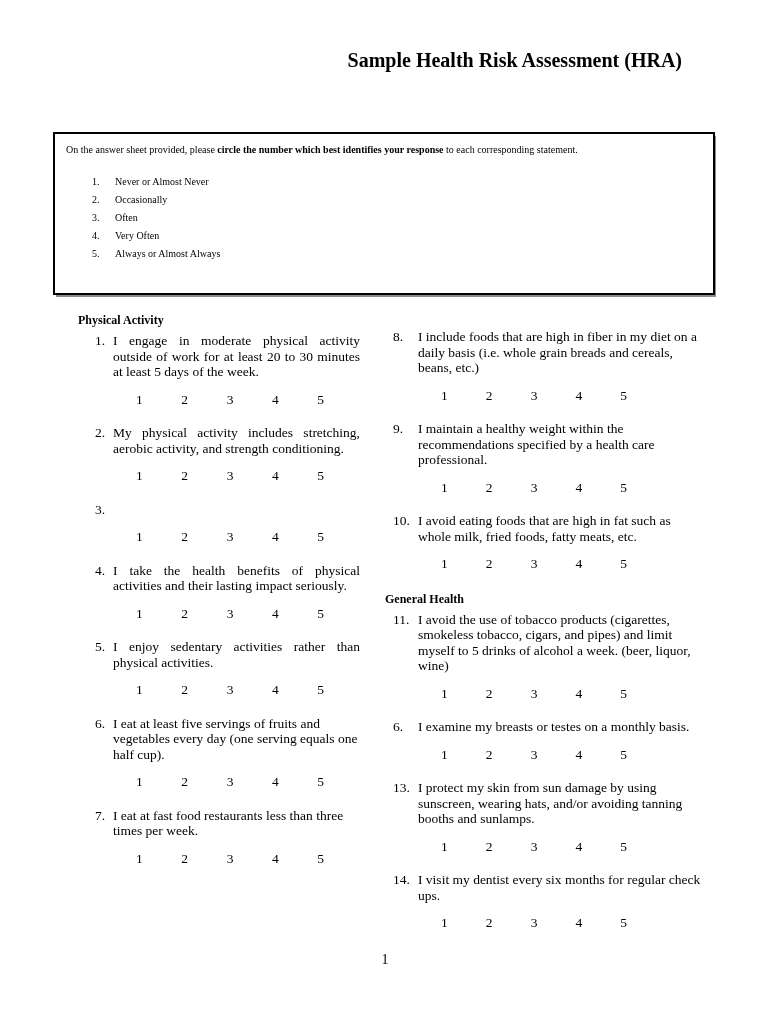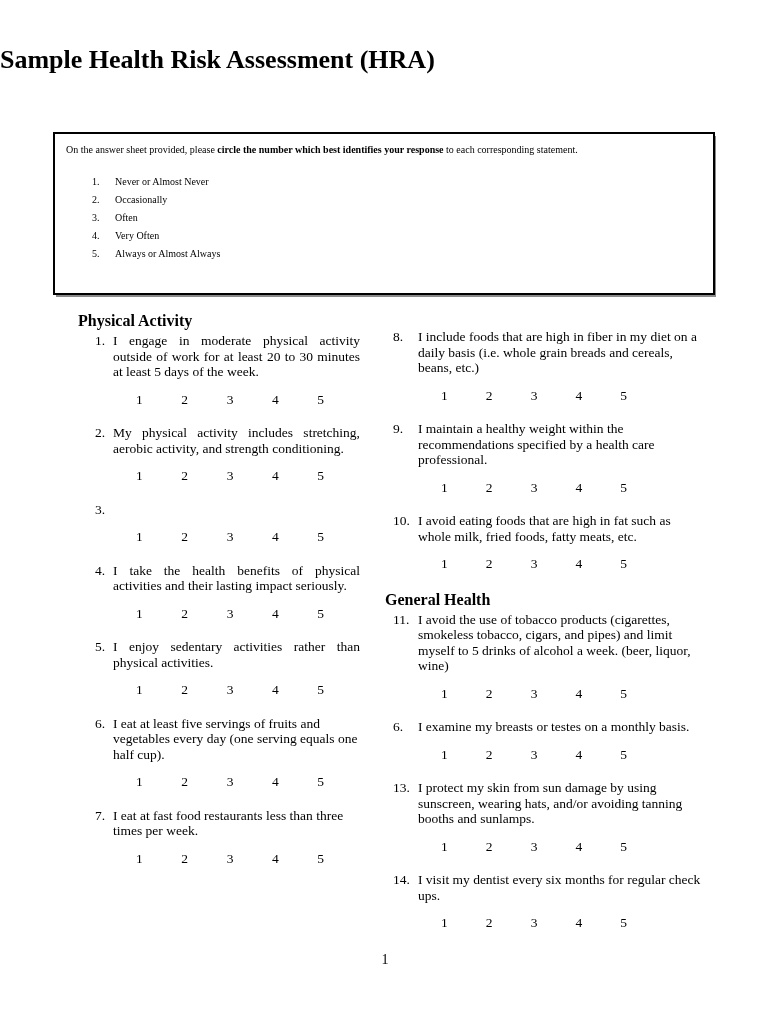--- a/index.html
+++ b/index.html
@@ -1,37 +1,37 @@
 <!DOCTYPE html>
 <html><head>
 <meta charset="utf-8">
 <style>
   html,body{margin:0;padding:0;background:#ffffff;}
   body{width:770px;height:1024px;overflow:hidden;
        font-family:"Liberation Serif", serif;color:#000;}
   .page{position:relative;width:770px;height:1024px;background:#fff;}
 
   .doc-title{position:absolute;top:40px;left:0;width:682px;margin:0;
-             text-align:left;font-size:26px;line-height:40px;font-weight:bold;}
+             text-align:right;font-size:20px;line-height:40px;font-weight:bold;}
 
   .instr-box{position:absolute;left:53px;top:132px;width:662px;height:163px;
              box-sizing:border-box;border:2px solid #000;
              padding:7px 12px 0 11px;
              box-shadow:2px 3px 0 -1px #8a8a8a;
              font-size:10px;line-height:18px;}
   .instr{margin:0;}
   .opts{margin-top:14px;padding-left:26px;font-family:Liberation Serif, serif;}
   .opt{line-height:18px;}
   .opt-num{display:inline-block;width:23px;}
 
   .col{position:absolute;font-size:13.5px;line-height:15.5px;}
   .col-left{left:78px;top:311px;width:282px;}
   .col-right{left:385px;top:329px;width:320px;}
 
-  .sec-heading{font-size:16px;line-height:19px;margin:0 0 3px 0;font-weight:bold;}
+  .sec-heading{font-size:12px;line-height:19px;margin:0 0 3px 0;font-weight:bold;}
 
   .qrow{display:flex;}
   .qnum{flex:0 0 35px;box-sizing:border-box;padding-left:17px;}
   .col-right .qnum{flex:0 0 33px;padding-left:8px;}
   .qtext{flex:1;}
   .justify .qtext{text-align:justify;}
 
   .scale{display:flex;justify-content:space-between;
          margin:12px 0 18px 58px;width:188px;}
   .col-right .scale{margin-left:56px;width:186px;}

